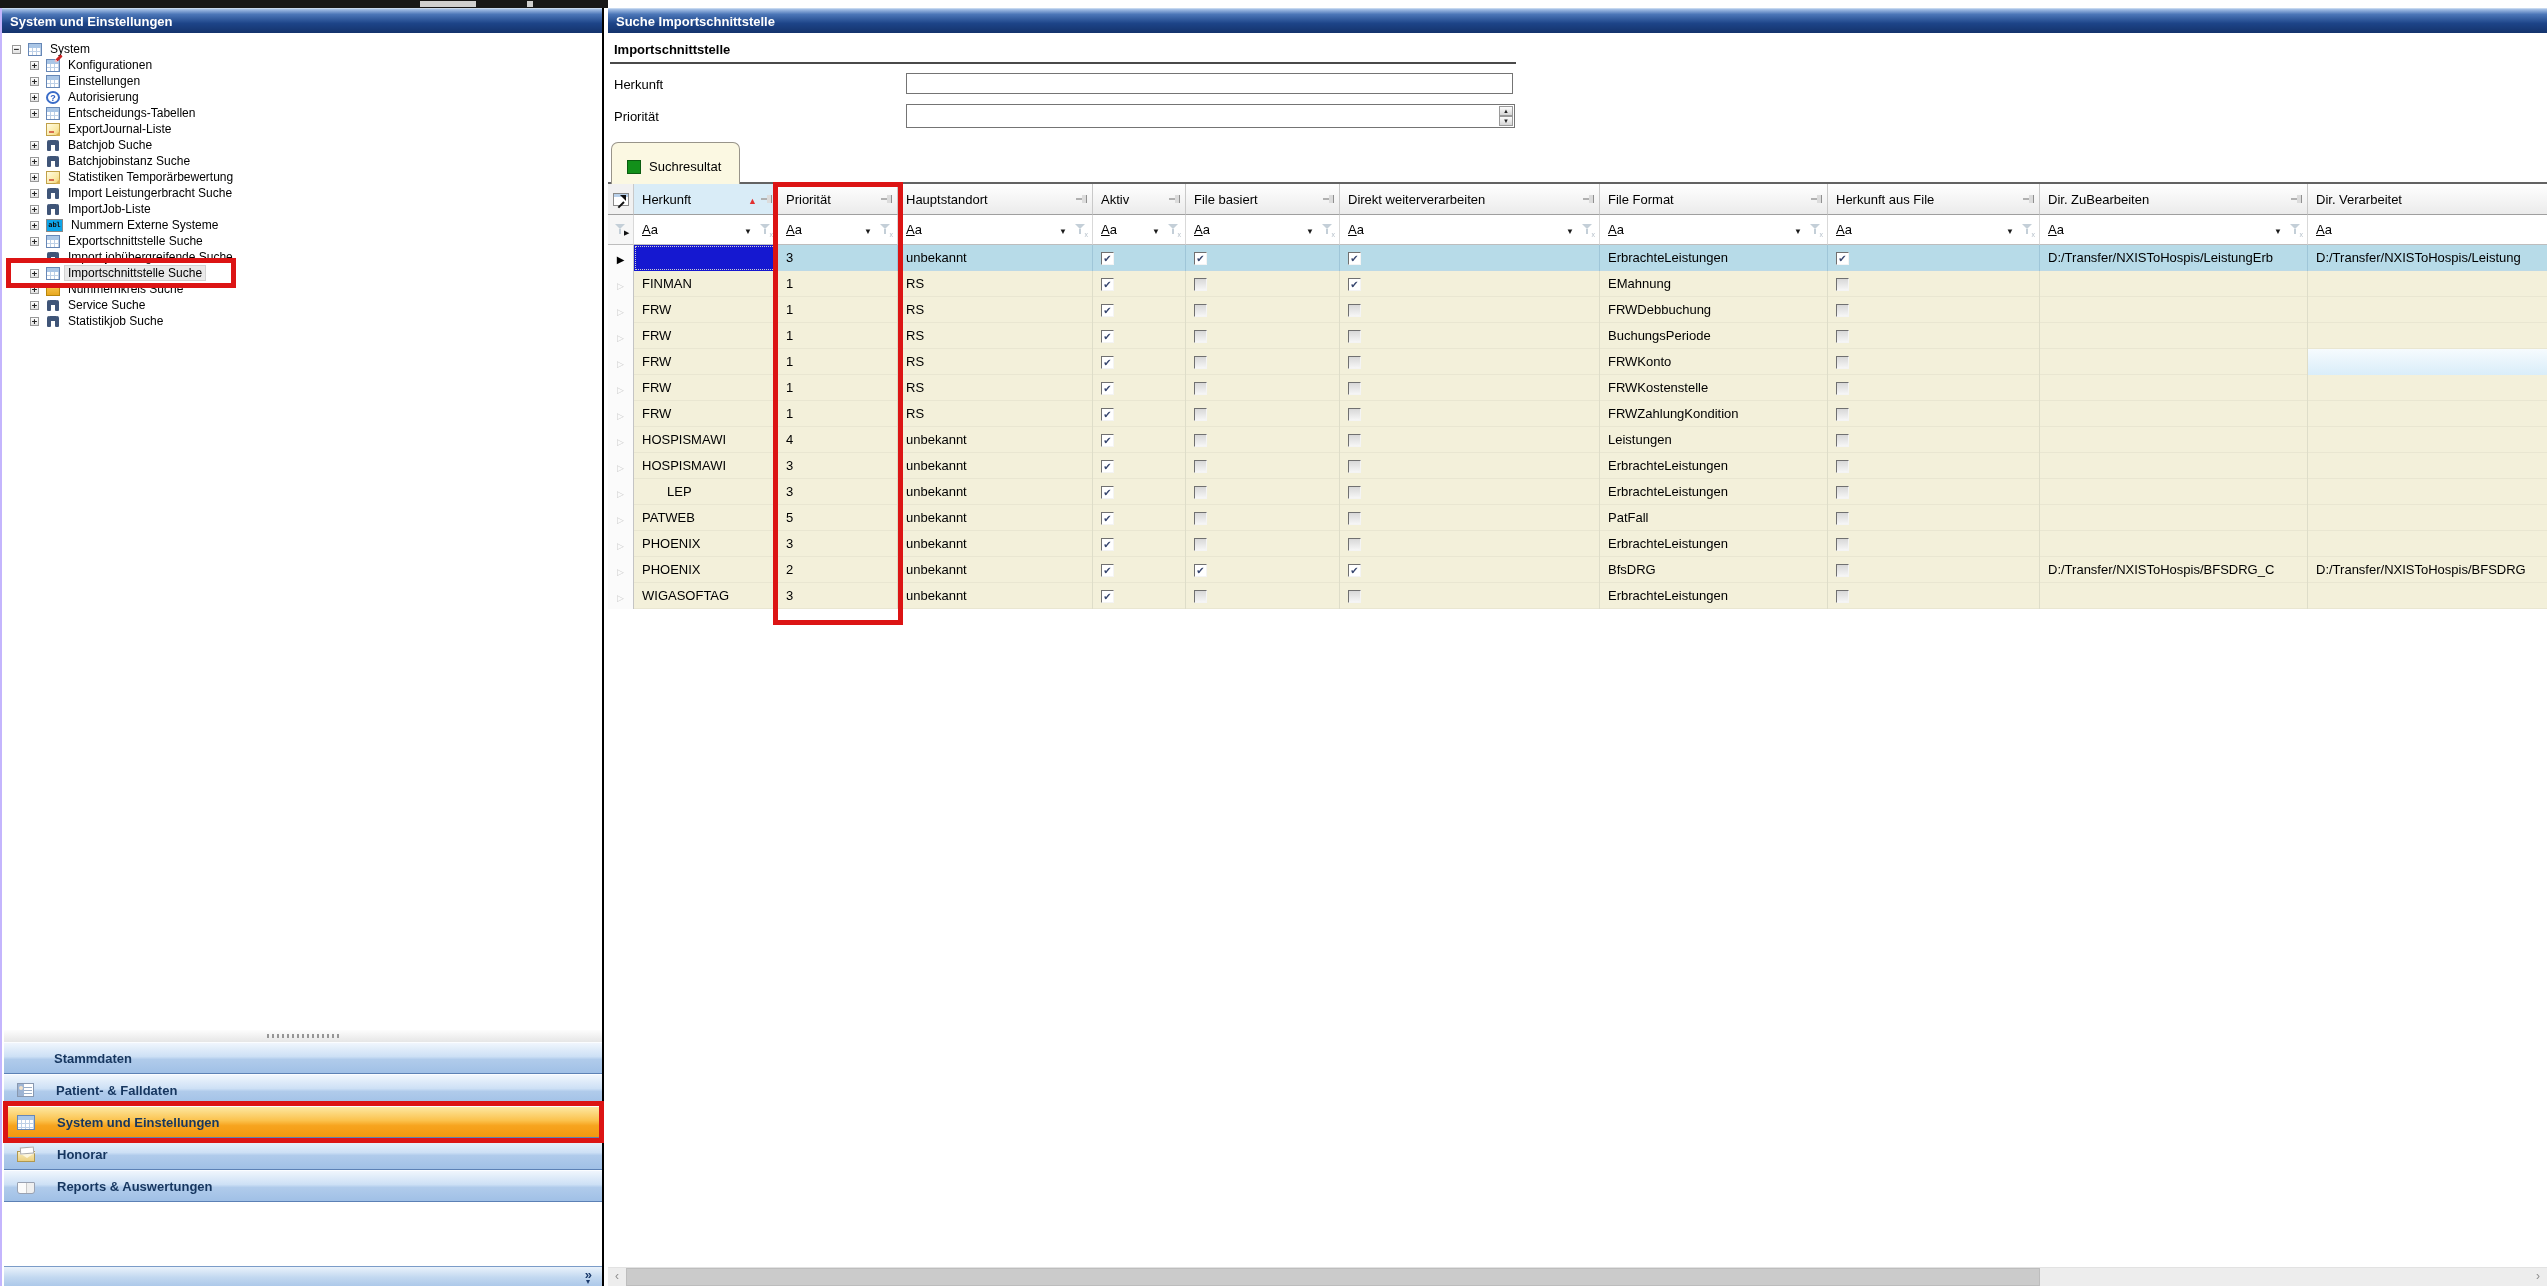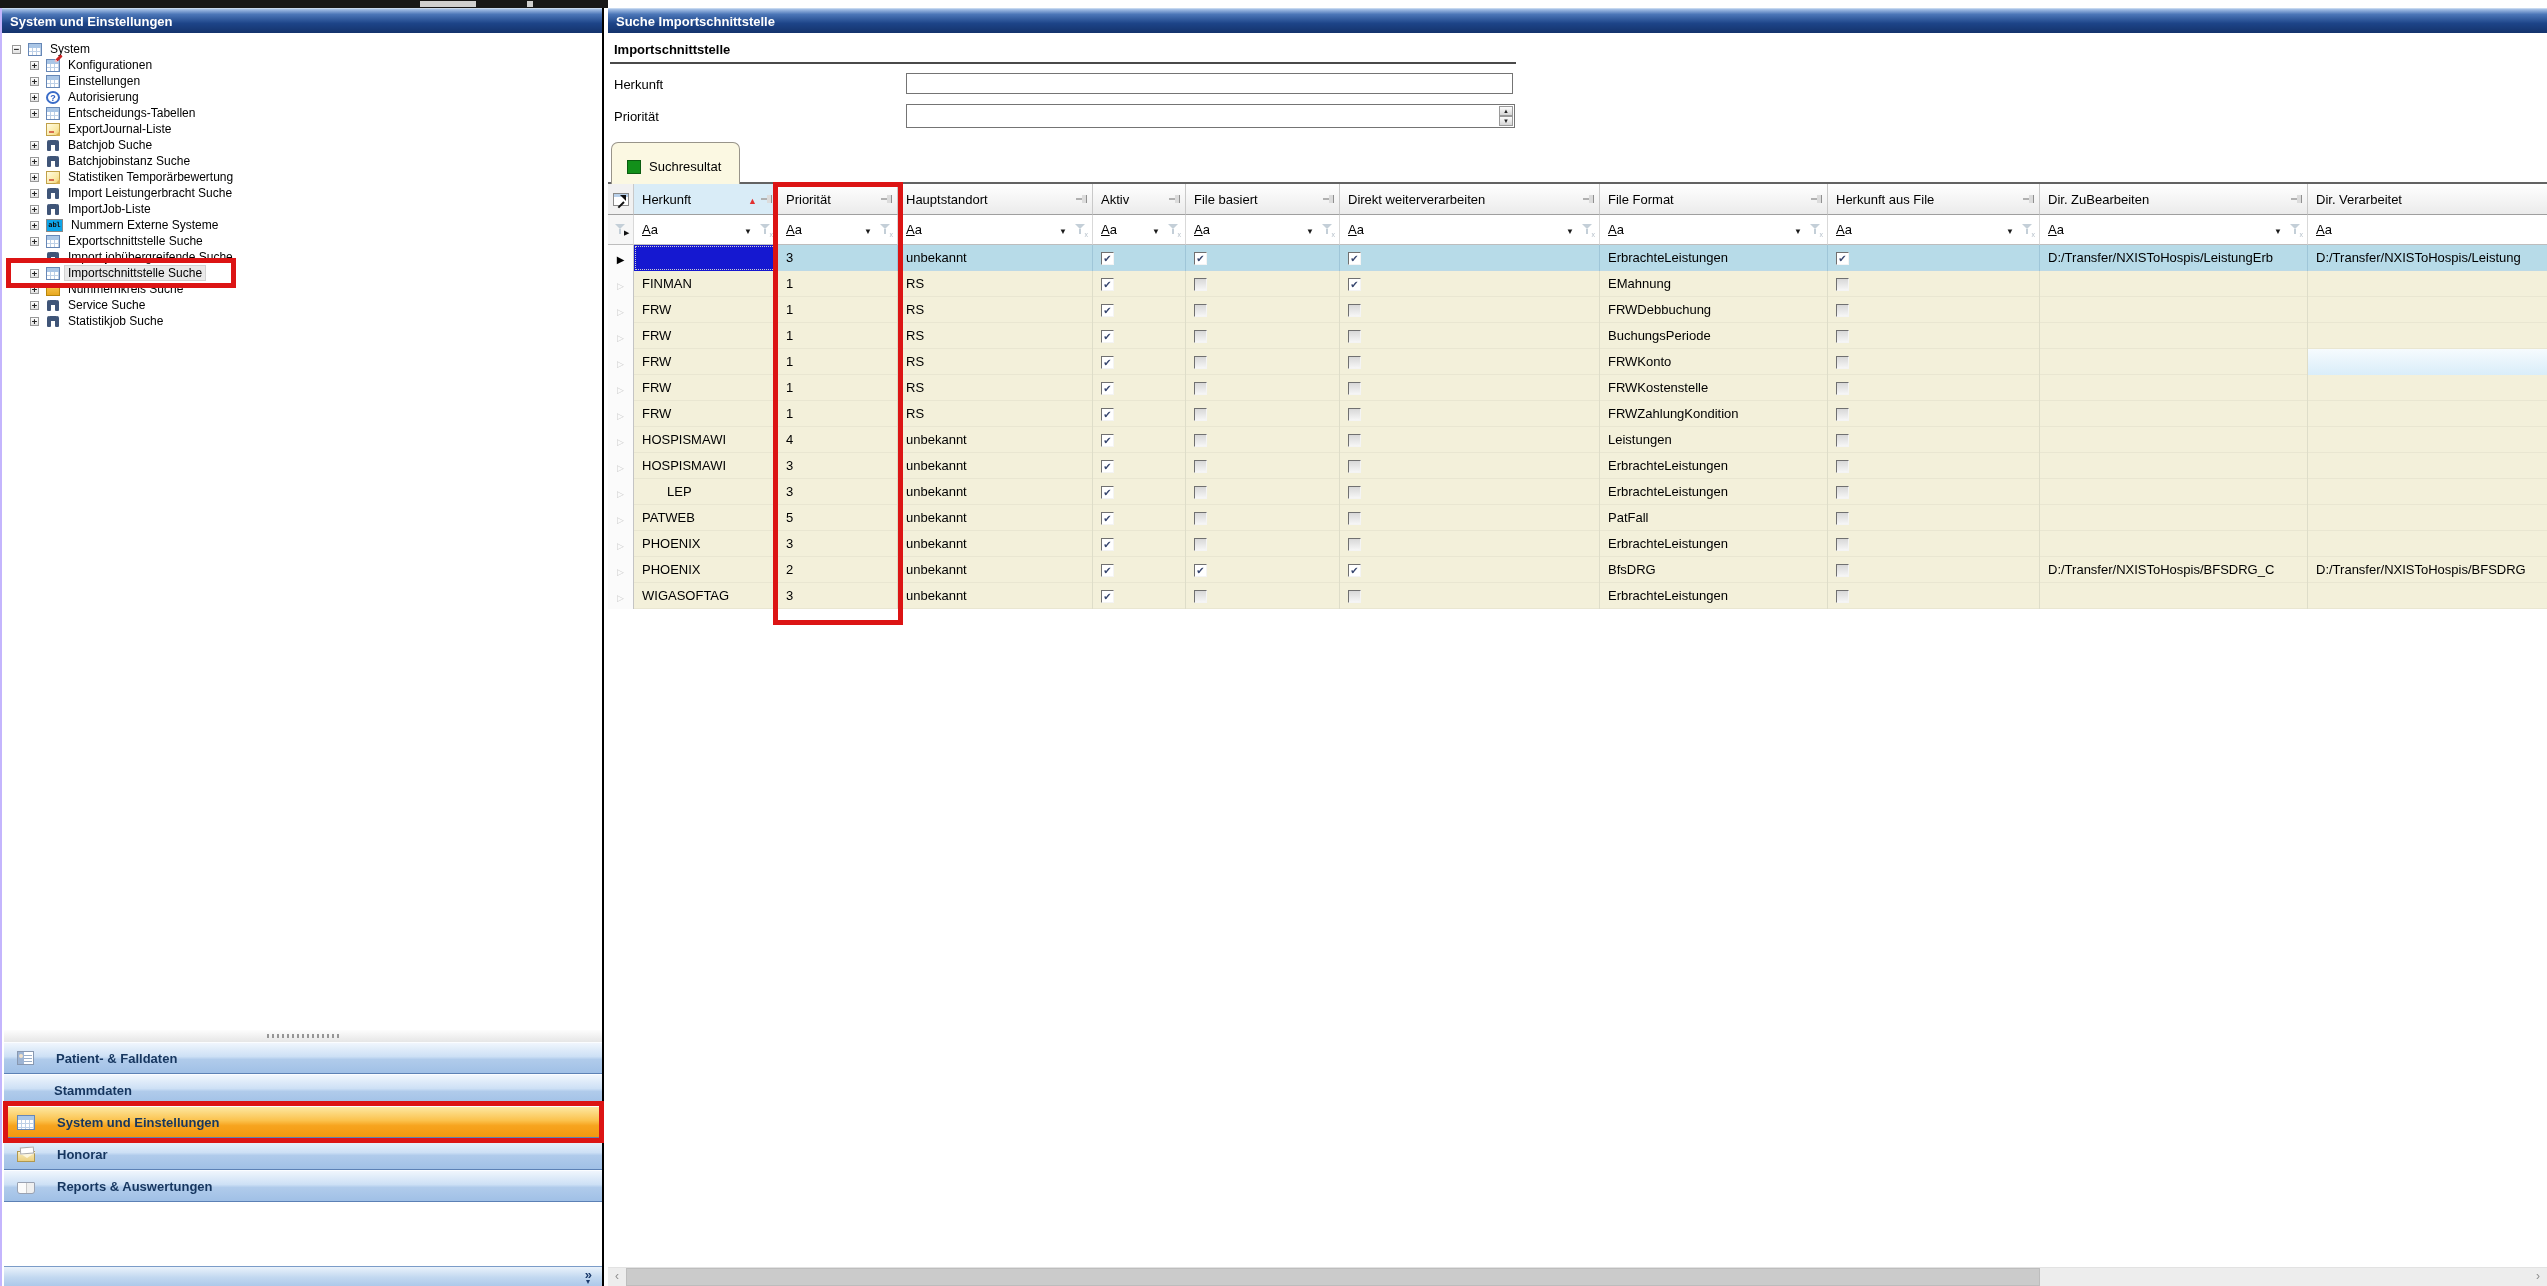--- a/index.html
+++ b/index.html
@@ -293,26 +293,26 @@
           <span class="expander">+</span>
           <span class="ti ti-binoculars"></span>
           <span class="tlabel">Statistikjob Suche</span>
         </div>
       </div>
     <div id="splitter">
       <div class="grippy"></div>
     </div>
     <div id="nav">
         <div class="nav-btn">
+          <span class="ni ni-note"></span>
+          <span class="nav-label">Stammdaten</span>
+        </div>
+        <div class="nav-btn">
           <span class="ni ni-patient"></span>
           <span class="nav-label">Patient- &amp; Falldaten</span>
-        </div>
-        <div class="nav-btn">
-          <span class="ni ni-note"></span>
-          <span class="nav-label">Stammdaten</span>
         </div>
         <div class="nav-btn active">
           <span class="ni icon-table ni-table"></span>
           <span class="nav-label">System und Einstellungen</span>
         </div>
         <div class="nav-btn">
           <span class="ni ni-envelope"></span>
           <span class="nav-label">Honorar</span>
         </div>
         <div class="nav-btn">

